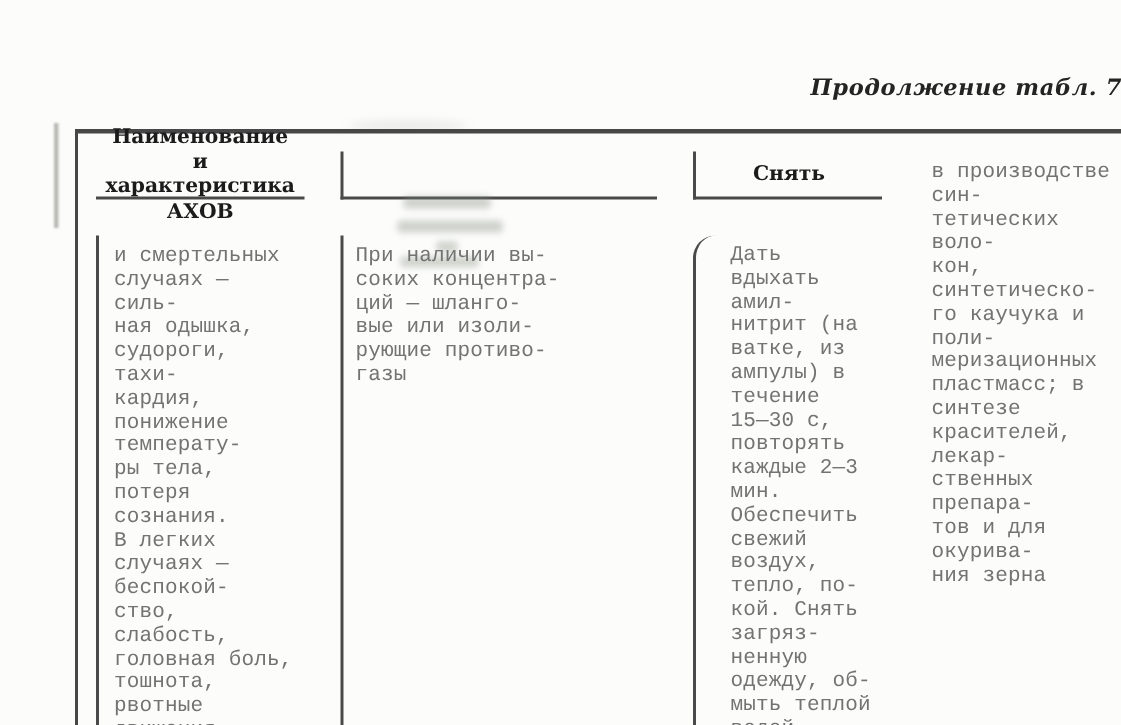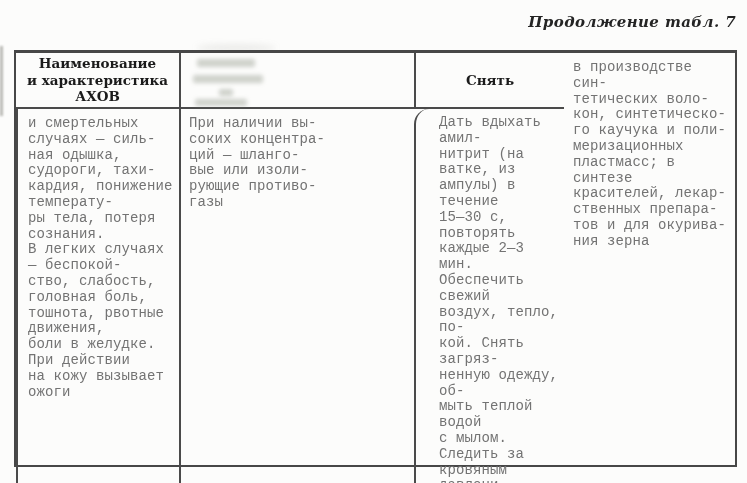--- a/index.html
+++ b/index.html
@@ -1,15 +1,15 @@
 <!DOCTYPE html>
 <html><head>
 <meta charset="utf-8">
 <style>
-  * { margin: 0; padding: 0; box-sizing: border-box; }
+  * { margin: 12px; padding: 0; box-sizing: border-box; }
   html, body { width: 747px; height: 483px; }
   body {
     position: relative;
     width: 747px;
     height: 483px;
     background: #fcfcfb;
     font-family: "DejaVu Serif", "Liberation Serif", serif;
     color: #1d1d1d;
     overflow: hidden;
   }

